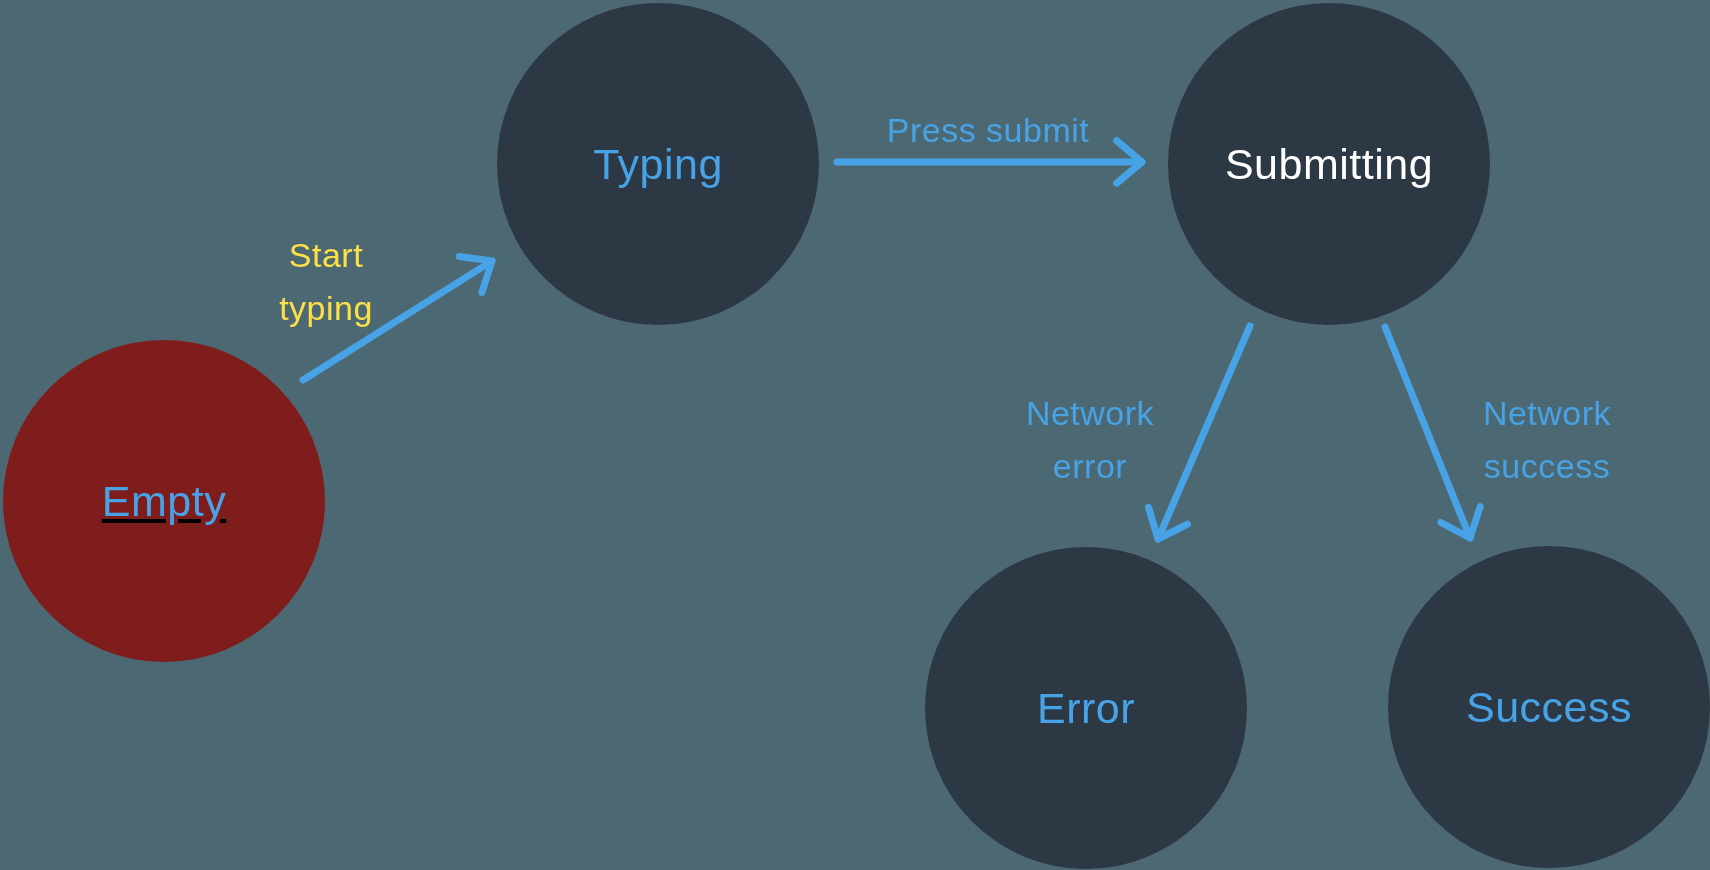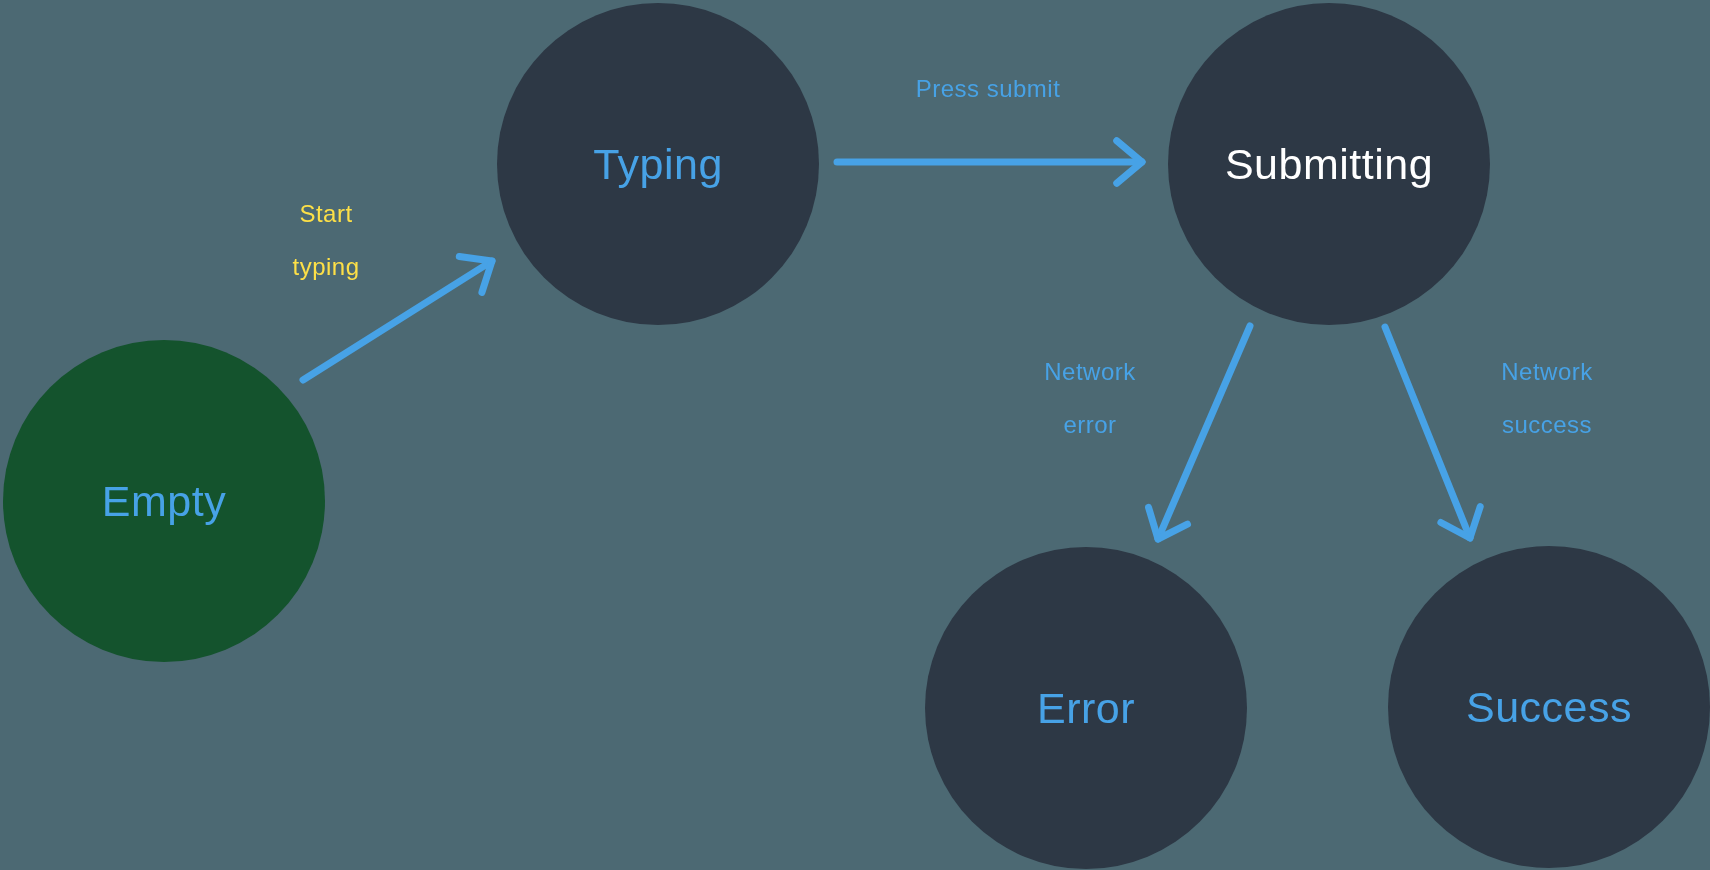--- a/index.html
+++ b/index.html
@@ -30,25 +30,26 @@
   .node-label {
     font-size: 43px;
     font-weight: 500;
     letter-spacing: 0.5px;
     white-space: nowrap;
   }
   .edge-label {
     position: absolute;
     transform: translate(-50%, -50%);
     text-align: center;
-    font-size: 24px;
+    font-size: 34px;
     font-weight: 500;
     line-height: 53px;
     letter-spacing: 0.5px;
     white-space: nowrap;
+    margin-top: 42px;
   }
   .edge-label span { display: block; }
   .edge-label span:empty { display: none; }
 </style>
 </head>
 <body>
 
 <div class="stage" style="background: rgb(76, 105, 115);">
 
   <svg class="edges-svg" viewBox="0 0 1710 870" xmlns="http://www.w3.org/2000/svg">
@@ -67,21 +68,21 @@
         <line x1="1158" y1="539" x2="1187.4969522523747" y2="524.203723177058"></line>
         <line x1="1158" y1="539" x2="1148.5506038744052" y2="507.3818262250712"></line>
       </g>
       <g stroke="#47A2E6" stroke-width="7" stroke-linecap="round" fill="none">
         <line x1="1385" y1="327" x2="1468.5053464948" y2="534.2897424753269"></line>
         <line x1="1470" y1="538" x2="1480.2294765668642" y2="506.625522965825"></line>
         <line x1="1470" y1="538" x2="1440.8785017343635" y2="522.4778114054579"></line>
       </g>
     </svg>
 
-  <div class="node" id="node-0" style="left: 3px; top: 340px; width: 322px; height: 322px; background: #14532d;">
+  <div class="node" id="node-0" style="left: 3px; top: 340px; width: 322px; height: 322px; background: #7f1d1d; text-decoration: underline;">
     <span class="node-label" style="color: rgb(71, 162, 230);">Empty</span>
   </div>
   <div class="node" id="node-1" style="left: 497px; top: 3px; width: 322px; height: 322px; background: rgb(45, 56, 69);">
     <span class="node-label" style="color: rgb(71, 162, 230);">Typing</span>
   </div>
   <div class="node" id="node-2" style="left: 1168px; top: 3px; width: 322px; height: 322px; background: rgb(45, 56, 69);">
     <span class="node-label" style="color: #ffffff;">Submitting</span>
   </div>
   <div class="node" id="node-3" style="left: 925px; top: 547px; width: 322px; height: 322px; background: rgb(45, 56, 69);">
     <span class="node-label" style="color: rgb(71, 162, 230);">Error</span>

